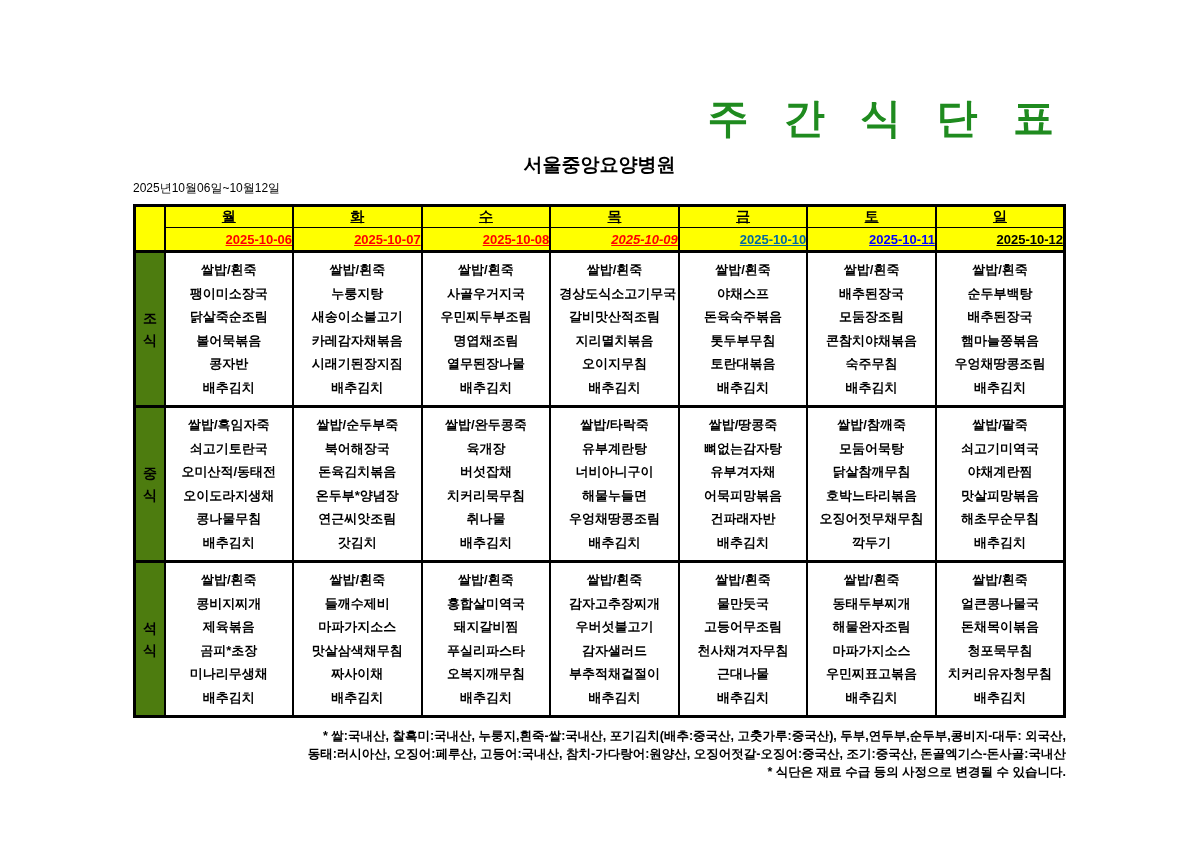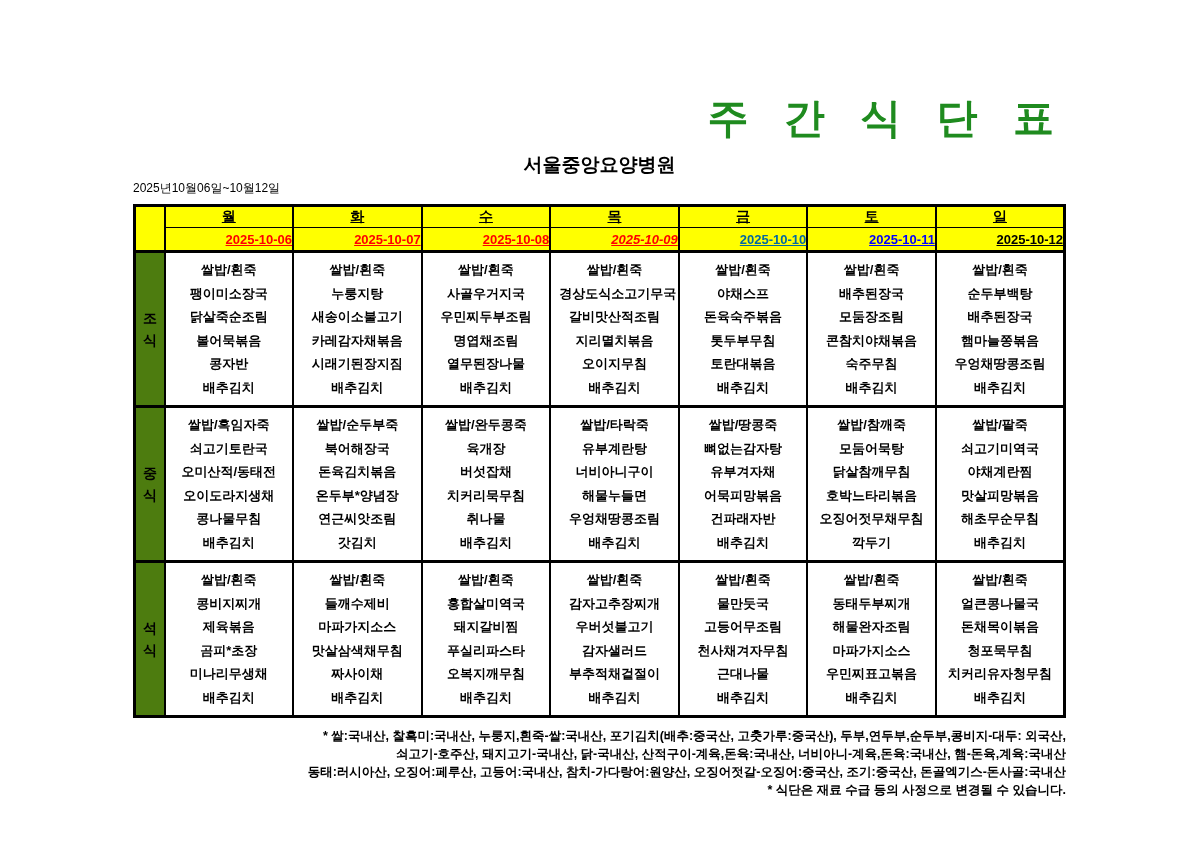--- a/index.html
+++ b/index.html
@@ -374,17 +374,16 @@
               <div class="menu-item">치커리유자청무침</div>
               <div class="menu-item">배추김치</div>
             </div>
           </td>
         </tr>
       </tbody>
   </table>
 
   <div class="footnotes" id="footnotes">
       <div class="footnote-line">* 쌀:국내산, 찰흑미:국내산, 누룽지,흰죽-쌀:국내산, 포기김치(배추:중국산, 고춧가루:중국산), 두부,연두부,순두부,콩비지-대두: 외국산,</div>
-      <div class="footnote-line">  쇠고기-호주산, 돼지고기-국내산, 닭-국내산, 산적구이-계육,돈육:국내산, 너비아니-계육,돈육:국내산, 햄-돈육,계육:국내산</div>
       <div class="footnote-line">  동태:러시아산, 오징어:페루산, 고등어:국내산, 참치-가다랑어:원양산, 오징어젓갈-오징어:중국산, 조기:중국산, 돈골엑기스-돈사골:국내산</div>
       <div class="footnote-line">* 식단은 재료 수급 등의 사정으로 변경될 수 있습니다.</div>
     </div>
 </div>
 
 </body></html>

